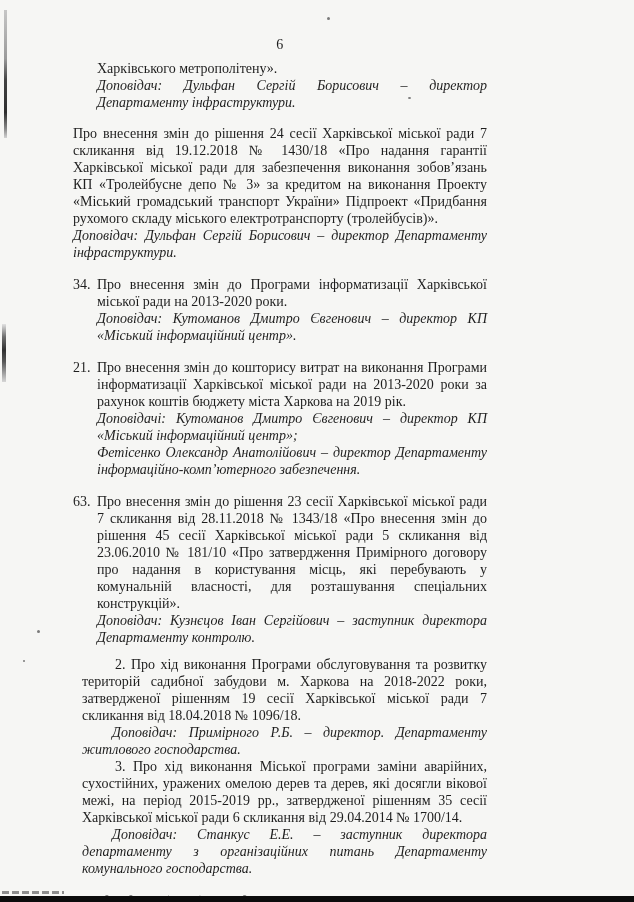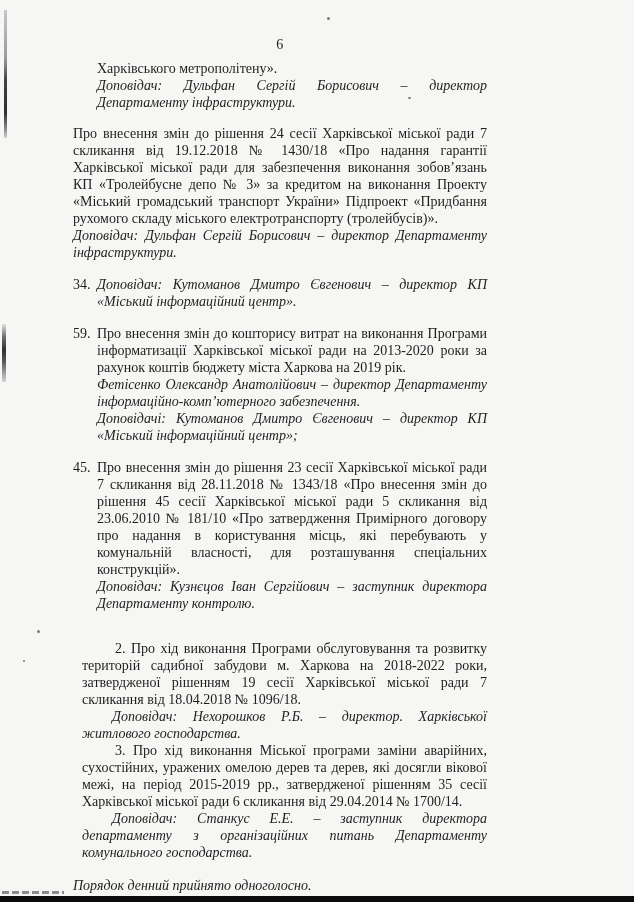--- a/index.html
+++ b/index.html
@@ -20,21 +20,21 @@
   .item { display: flex; margin-top: 15px; }
   .item.first { margin-top: 14px; }
   .item-num { flex: 0 0 24px; width: 24px; font-size: 14px; line-height: 17px; }
   .item-body { flex: 1; min-width: 0; }
   .jtext {
     text-align: justify; text-align-last: left;
     font-size: 14px; line-height: 17px;
     hyphens: none; word-break: normal;
   }
   .speaker { font-style: italic; }
-  .paras { margin-left: 9px; margin-top: 28px; }
+  .paras { margin-left: 9px; margin-top: 10px; }
   .ptext { text-indent: 33px; }
   .pspeaker { text-indent: 30px; }
   .closing {
     margin-top: 16px; font-style: italic;
     font-size: 14px; line-height: 17px;
   }
   
   .artifact { position: absolute; pointer-events: none; }
   .art-line-top {
     left: 4px; top: 10px; width: 3px; height: 128px;
@@ -70,44 +70,45 @@
   <div class="block item first">
     <div class="item-body">
       <div class="jtext">Про внесення змін до рішення 24 сесії Харківської міської ради 7 скликання від 19.12.2018 № 1430/18 «Про надання гарантії Харківської міської ради для забезпечення виконання зобов’язань КП «Тролейбусне депо № 3» за кредитом на виконання Проекту «Міський громадський транспорт України» Підпроект «Придбання рухомого складу міського електротранспорту (тролейбусів)».</div>
       <div class="jtext speaker">Доповідач: Дульфан Сергій Борисович – директор Департаменту інфраструктури.</div>
     </div>
   </div>
 
   <div class="block item">
     <div class="item-num">34.</div>
     <div class="item-body">
+      <div class="jtext">Про внесення змін до Програми інформатизації Харківської міської ради на 2013-2020 роки.</div>
       <div class="jtext speaker">Доповідач: Кутоманов Дмитро Євгенович – директор КП «Міський інформаційний центр».</div>
     </div>
   </div>
 
   <div class="block item">
-    <div class="item-num">59.</div>
+    <div class="item-num">21.</div>
     <div class="item-body">
       <div class="jtext">Про внесення змін до кошторису витрат на виконання Програми інформатизації Харківської міської ради на 2013-2020 роки за рахунок коштів  бюджету міста Харкова на 2019 рік.</div>
+      <div class="jtext speaker">Доповідачі: Кутоманов Дмитро Євгенович – директор КП «Міський інформаційний центр»;</div>
       <div class="jtext speaker">Фетісенко Олександр Анатолійович – директор Департаменту інформаційно-комп’ютерного забезпечення.</div>
-      <div class="jtext speaker">Доповідачі: Кутоманов Дмитро Євгенович – директор КП «Міський інформаційний центр»;</div>
     </div>
   </div>
 
   <div class="block item">
-    <div class="item-num">45.</div>
+    <div class="item-num">63.</div>
     <div class="item-body">
       <div class="jtext">Про внесення змін до рішення 23 сесії Харківської міської ради 7 скликання від 28.11.2018 № 1343/18 «Про внесення змін до рішення 45 сесії Харківської міської ради 5 скликання від 23.06.2010 № 181/10 «Про затвердження Примірного договору про надання в користування місць, які перебувають у комунальній власності, для розташування спеціальних конструкцій».</div>
       <div class="jtext speaker">Доповідач: Кузнєцов Іван Сергійович – заступник директора Департаменту контролю.</div>
     </div>
   </div>
 
   <div class="block paras">
     <div class="jtext ptext">2. Про хід виконання Програми обслуговування та розвитку територій садибної забудови м. Харкова на 2018-2022 роки, затвердженої рішенням 19 сесії Харківської міської ради 7 скликання від 18.04.2018 № 1096/18.</div>
-    <div class="jtext speaker pspeaker">Доповідач: Нехорошков Р.Б. – директор. Харківської житлового господарства.</div>
+    <div class="jtext speaker pspeaker">Доповідач: Примірного Р.Б. – директор. Департаменту житлового господарства.</div>
     <div class="jtext ptext">3. Про хід виконання Міської програми заміни аварійних, сухостійних, уражених омелою дерев та дерев, які досягли вікової межі, на період 2015-2019 рр., затвердженої рішенням 35 сесії Харківської міської ради 6  скликання від 29.04.2014 № 1700/14.</div>
     <div class="jtext speaker pspeaker">Доповідач: Станкус Е.Е. – заступник директора департаменту з організаційних питань Департаменту комунального господарства.</div>
   </div>
 
   <div class="closing">Порядок денний прийнято одноголосно.</div>
 
 </div>
 
 <div class="artifact art-line-top"></div>
 <div class="artifact art-line-mid"></div>

